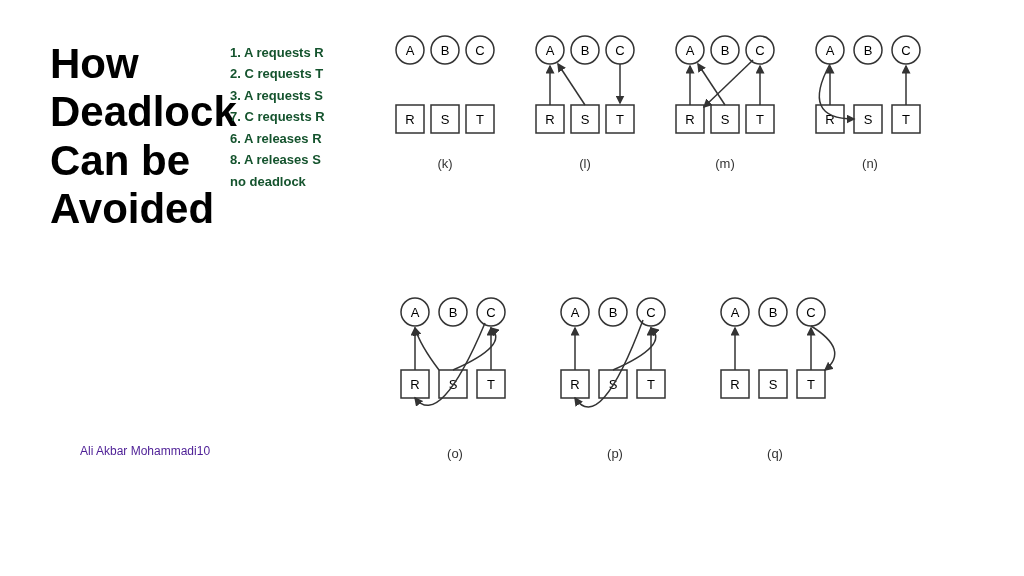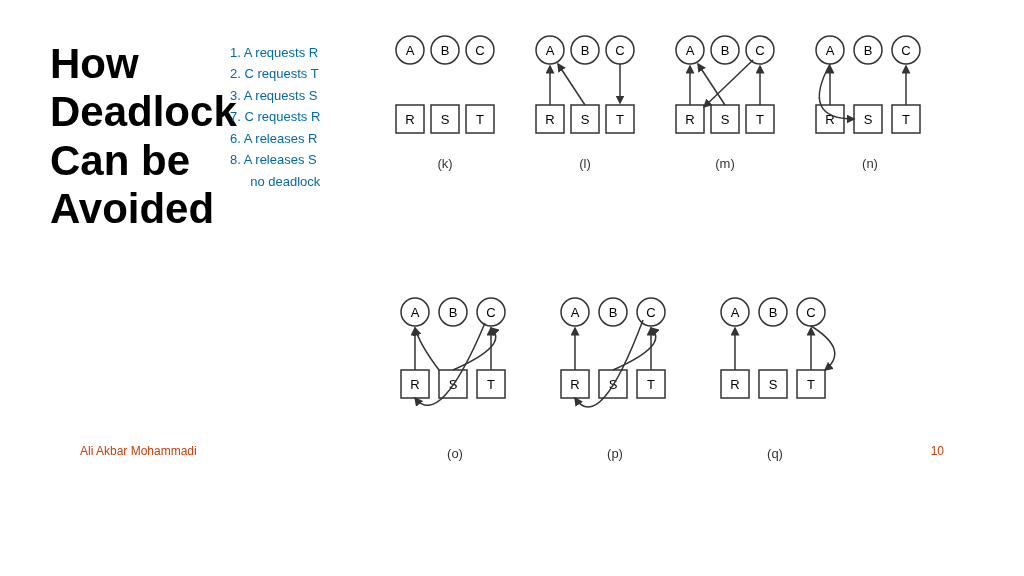--- a/index.html
+++ b/index.html
@@ -28,31 +28,31 @@
       line-height: 1.15;
       color: #000;
     }
 
     .steps-list {
       position: absolute;
       left: 230px;
       top: 42px;
       font-size: 13px;
       line-height: 1.65;
-      color: #0369a1;
+      color: #14532d;
+      font-weight: bold;
     }
 
     .steps-list p {
       margin: 0;
     }
 
     .no-deadlock {
       font-size: 13px;
       margin-top: 2px;
-      text-align: right;
     }
 
     
     .diagrams-top {
       position: absolute;
       top: 30px;
       left: 390px;
       display: flex;
       gap: 30px;
     }
@@ -80,24 +80,23 @@
     svg.diag {
       overflow: visible;
     }
 
     .footer {
       position: absolute;
       bottom: 18px;
       left: 0;
       width: 100%;
       display: flex;
-      justify-content: space-between;
       padding: 0 80px;
       font-size: 12px;
-      color: #c2410c;
+      color: #4c1d95;
     }
   </style>
 </head>
 <body>
 
 <div class="slide">
 
   <div class="title">
     How<br>Deadlock<br>Can be<br>Avoided
   </div>

